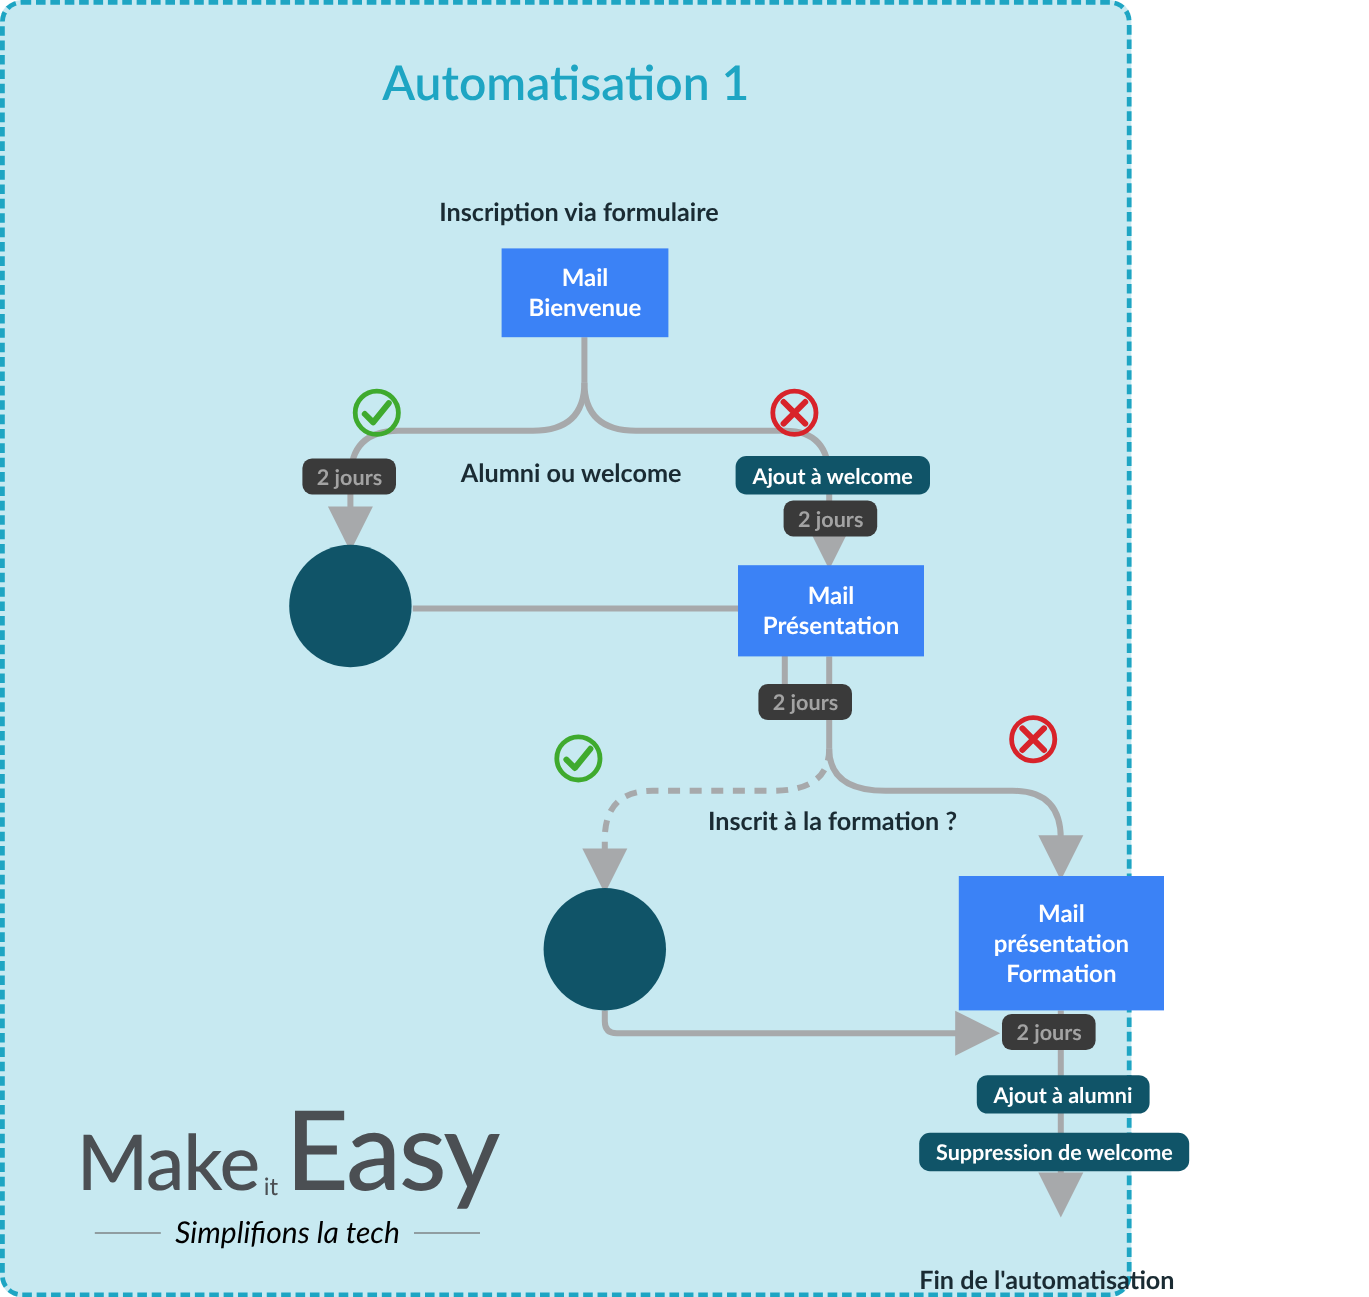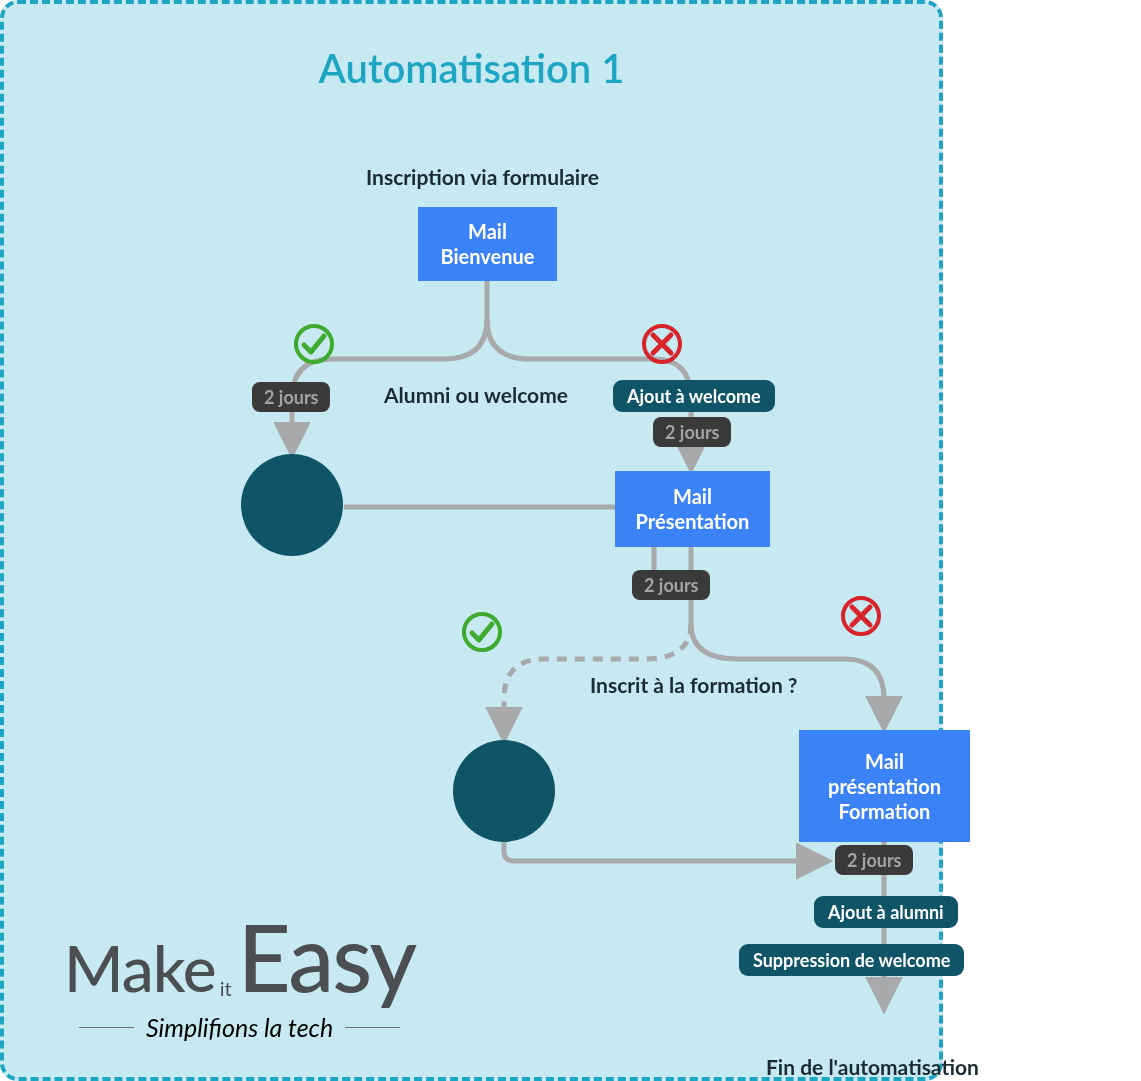--- a/index.html
+++ b/index.html
@@ -150,21 +150,21 @@
   <div class="plain" style="left:558px; top:668px;margin-left:28px;">Inscrit à la formation ?</div>
 
   <div class="disc" style="left:449px; top:736px;"></div>
 
   <div class="mailbox" style="left:795px; top:726px; width:171px; height:112px; white-space:pre-line;">Mail
 présentation
 Formation</div>
 
   <div class="pill-dark" style="left:831px; top:841px;">2 jours</div>
   <div class="pill-teal" style="left:810px; top:892px;">Ajout à alumni</div>
-  <div class="pill-teal" style="left:735px; top:940px;">Suppression de welcome</div>
+  <div class="pill-teal" style="left:762px; top:940px;">Suppression de welcome</div>
 
   <div class="plain" style="left:762px; top:1050px;">Fin de l'automatisation</div>
 
   <div class="logo">
     <div class="row">
       <span class="make">Make</span>
       <span class="it">it</span>
       <span class="easy">Easy</span>
     </div>
     <div class="tag">Simplifions la tech</div>

